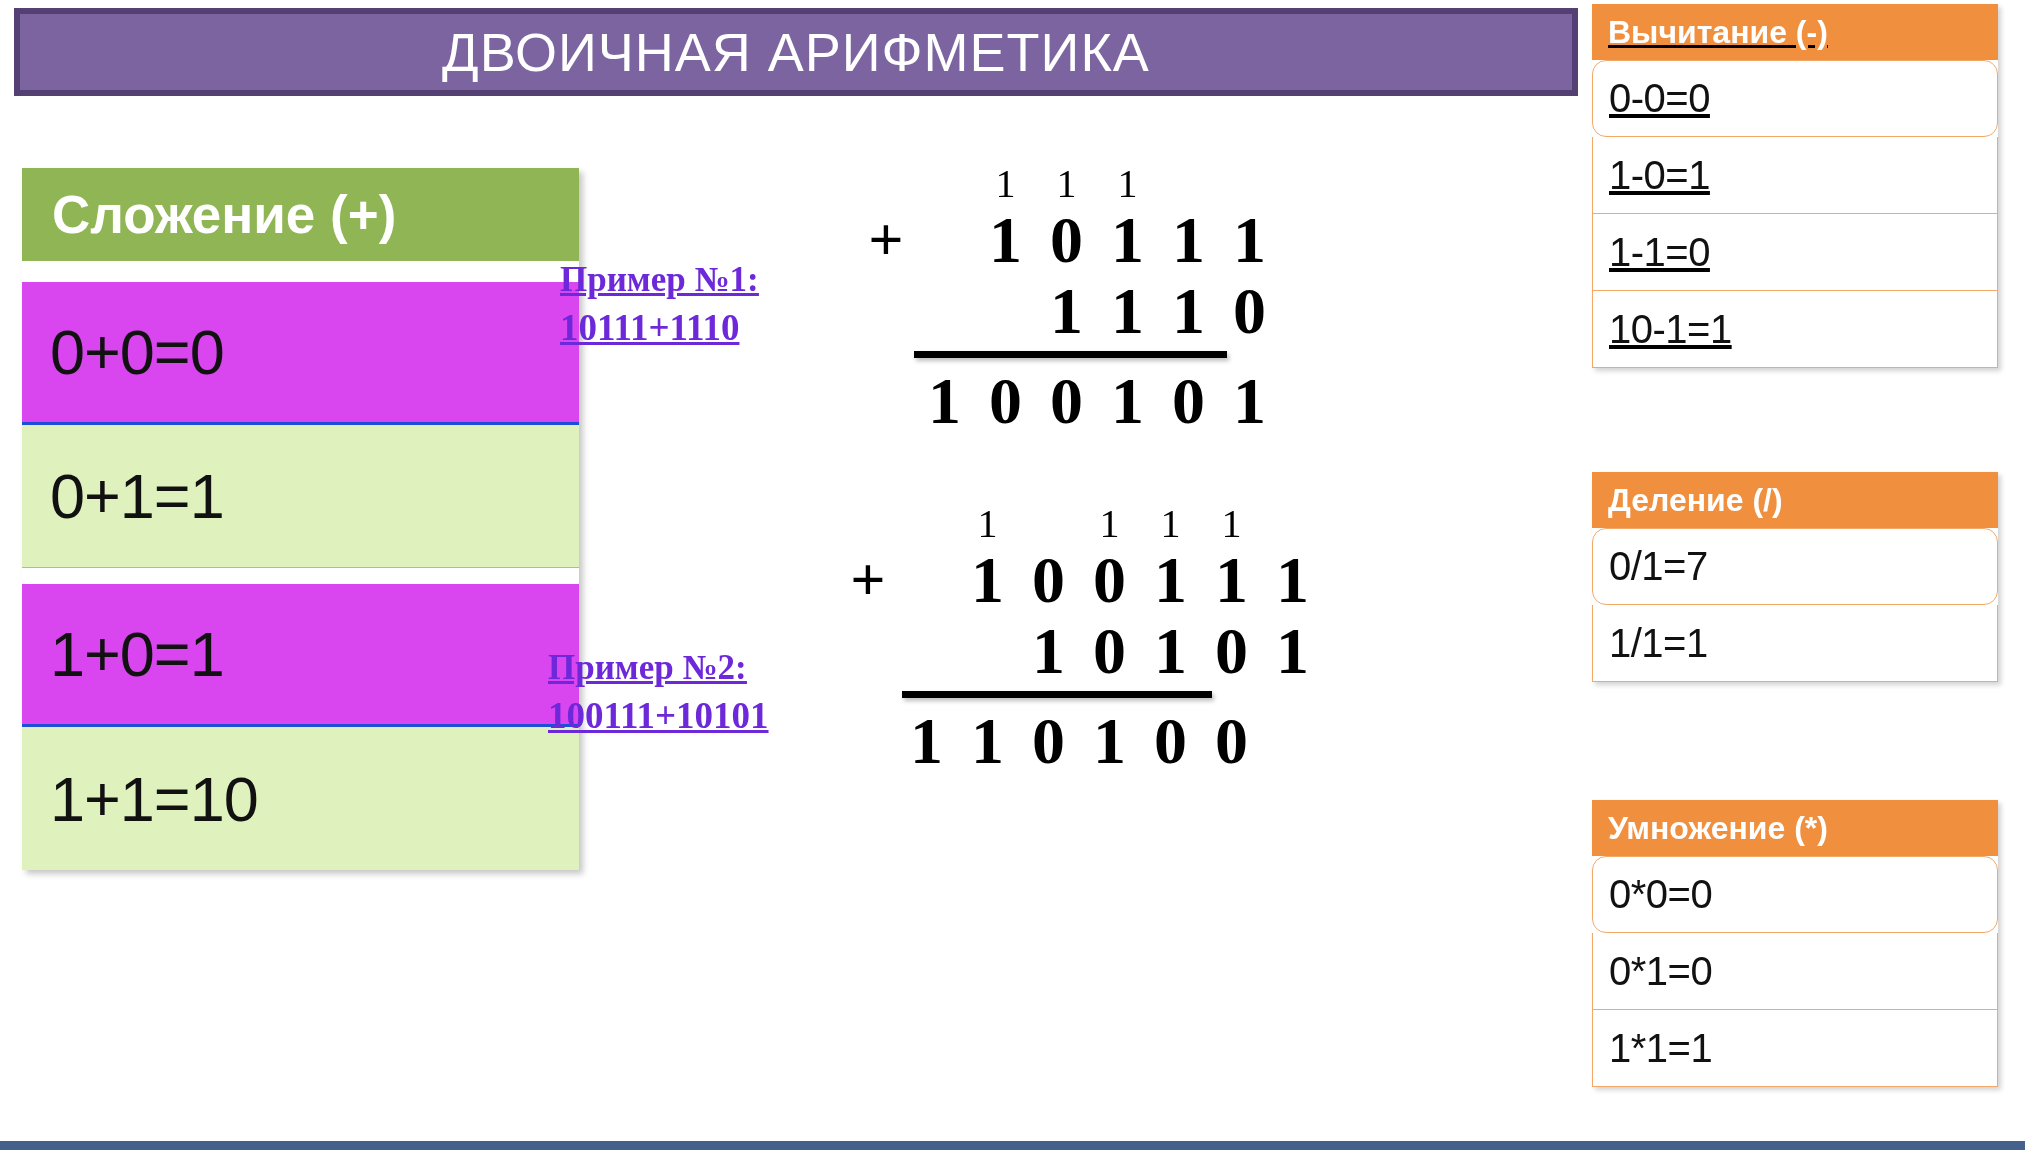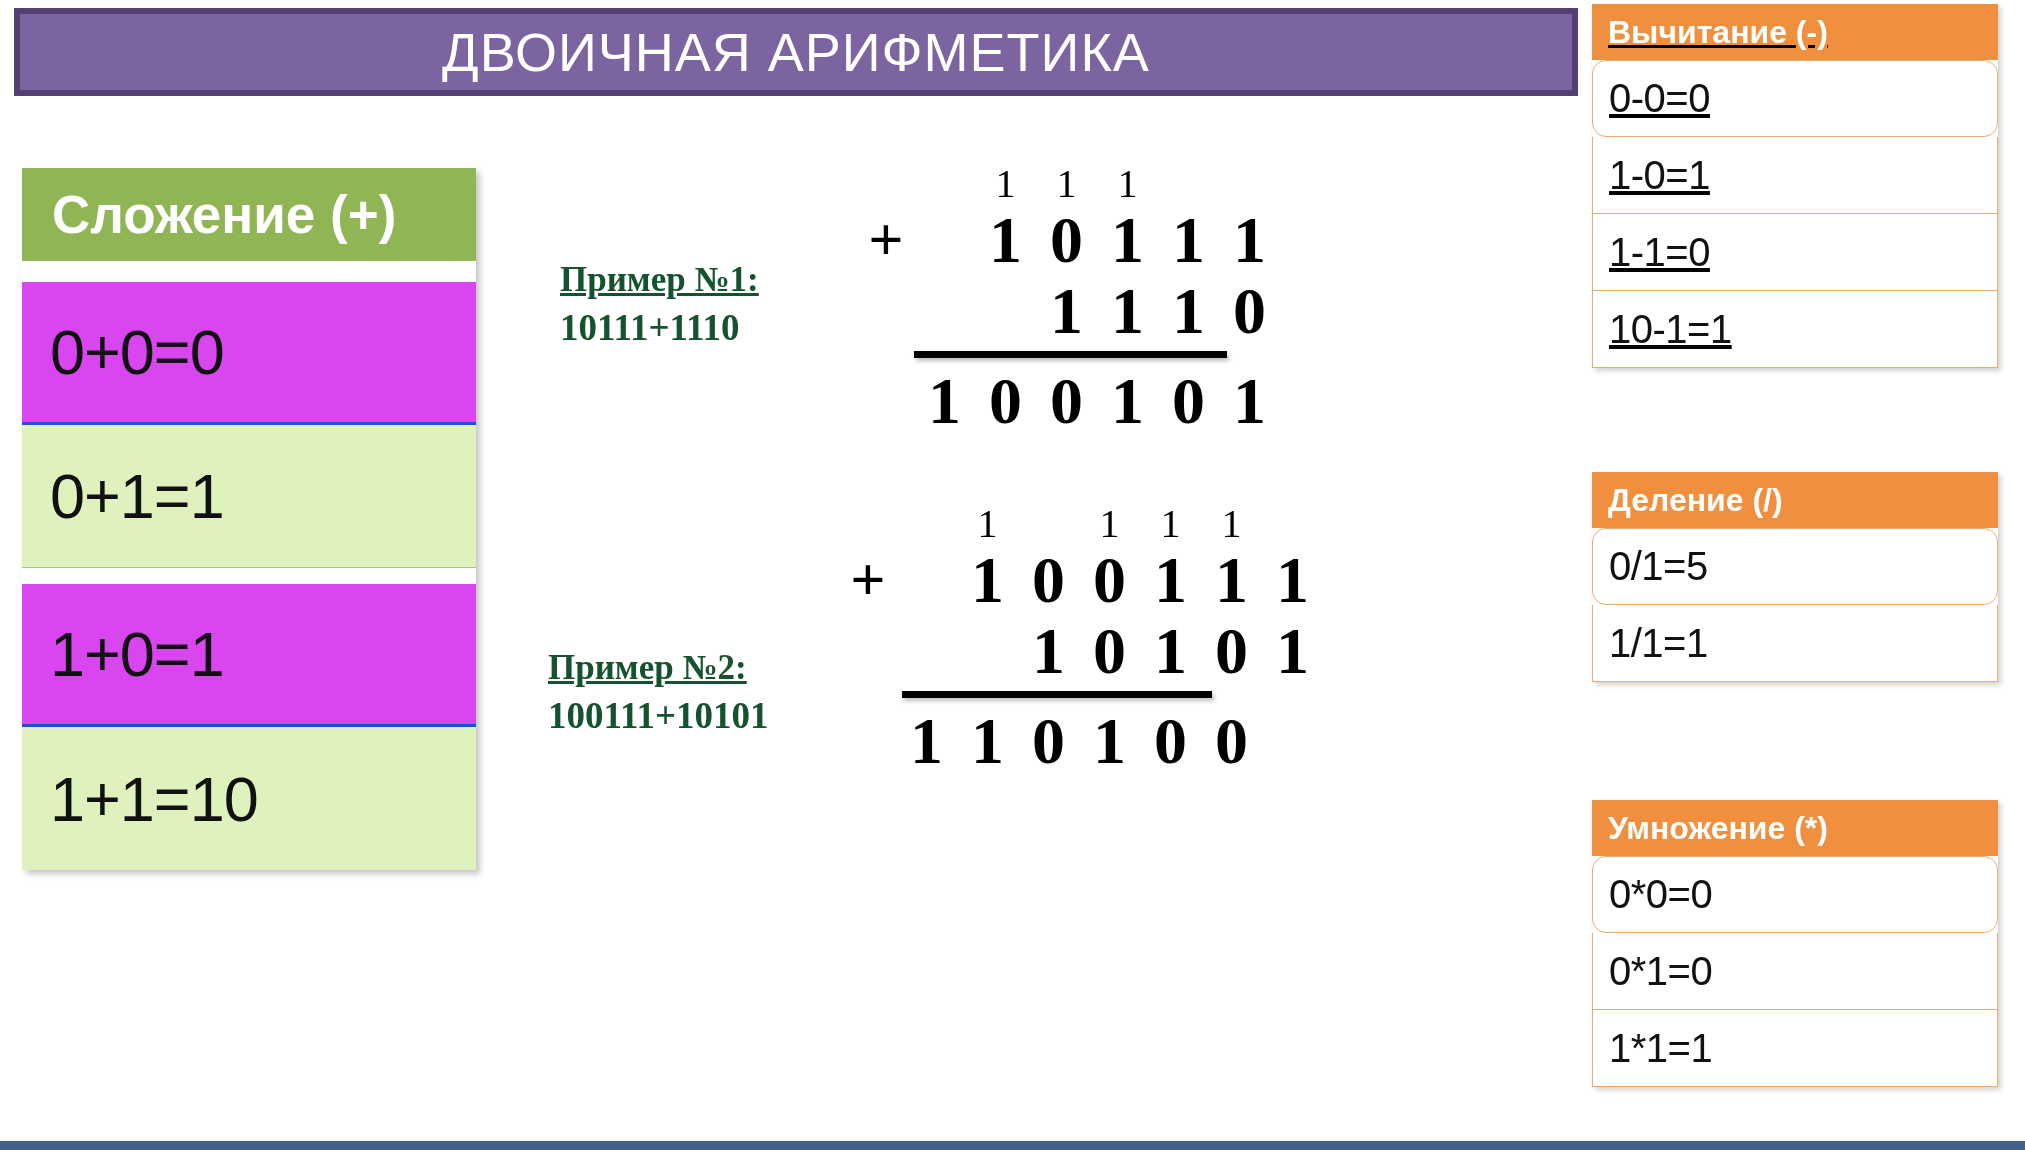--- a/index.html
+++ b/index.html
@@ -36,21 +36,21 @@
     letter-spacing: 1px;
     white-space: nowrap;
     line-height: 1;
   }
 
   
   #addition-table {
     position: absolute;
     left: 22px;
     top: 168px;
-    width: 454px;
+    width: 557px;
     box-shadow: 4px 4px 6px rgba(0,0,0,0.22);
     border-collapse: collapse;
   }
   #addition-header {
     background: #8FB554;
     height: 98px;
     display: flex;
     align-items: center;
     padding-left: 30px;
     box-sizing: border-box;
@@ -73,21 +73,22 @@
     letter-spacing: -1px;
   }
   .add-row.dark  { background: #d946ef; border-bottom: 3px solid #1d4ed8; margin-top: 16px; }
   .add-row.light { background: #DFF2BE; border-bottom: 1px solid #A9C47C; }
   .add-row.last  { border-bottom: none; }
 
   
   .example-label-block {
     position: absolute;
     font-family: "Liberation Serif", serif;
-    color: #14532d;
+    color: #6d28d9;
+    text-decoration: underline;
   }
   .example-caption {
     font-size: 35px;
     font-weight: bold;
     text-decoration: underline;
     line-height: 1.25;
     white-space: nowrap;
   }
   .example-expr {
     font-size: 37px;
@@ -315,21 +316,21 @@
 <div id="subtraction-table" class="op-table">
   <div class="op-header">Вычитание (-)</div>
   <div class="op-row first">0-0=0</div>
   <div class="op-row">1-0=1</div>
   <div class="op-row">1-1=0</div>
   <div class="op-row">10-1=1</div>
 </div>
 
 <div id="division-table" class="op-table">
   <div class="op-header">Деление (/)</div>
-  <div class="op-row first">0/1=5</div>
+  <div class="op-row first">0/1=7</div>
   <div class="op-row">1/1=1</div>
 </div>
 
 <div id="multiplication-table" class="op-table">
   <div class="op-header">Умножение (*)</div>
   <div class="op-row first">0*0=0</div>
   <div class="op-row">0*1=0</div>
   <div class="op-row">1*1=1</div>
 </div>
 

